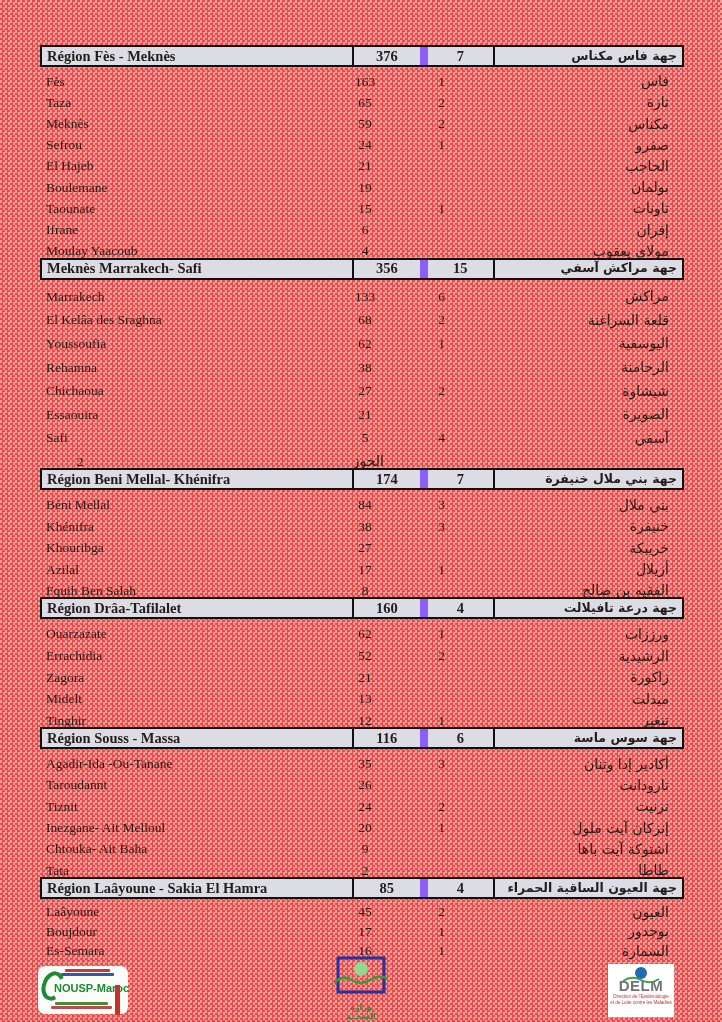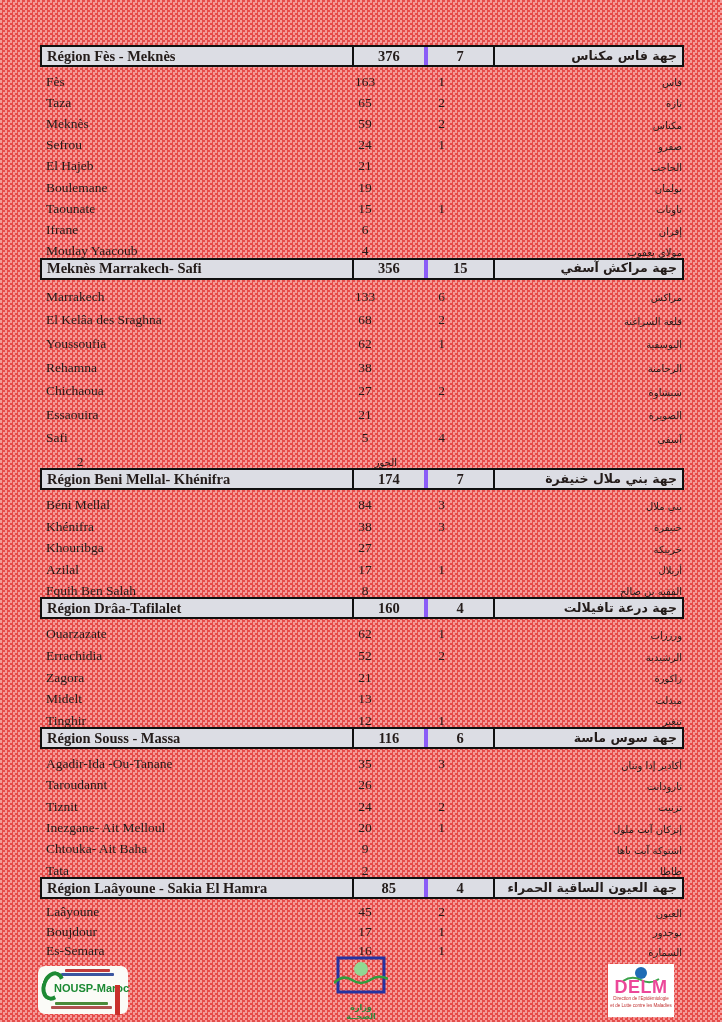--- a/index.html
+++ b/index.html
@@ -10,28 +10,28 @@
     background-image:conic-gradient(#e74c4a 25%, #f29b99 0 50%, #e74c4a 0 75%, #f29b99 0);
     background-size:5px 5px;
   }
   .regions-table{position:absolute;left:40px;top:45px;width:644px;}
   .header-row{
     display:flex;align-items:center;height:22px;box-sizing:border-box;
     background:#dcdde4;border:2px solid #101010;
   }
   .header-row>div{height:100%;display:flex;align-items:center;box-sizing:border-box;line-height:1;}
   .hc1{width:340px;border-right:2px solid #101010;font-weight:bold;font-size:14.5px;padding-left:5px;}
-  .hc2{width:80px;border-right:4px solid #8b5cf6;justify-content:center;font-weight:bold;font-size:14.5px;}
+  .hc2{width:80px;border-right:8px solid #8b5cf6;justify-content:center;font-weight:bold;font-size:14.5px;}
   .hc3{width:73px;border-right:2px solid #101010;justify-content:center;font-weight:bold;font-size:14.5px;}
   .hc4{width:204px;justify-content:flex-end;padding-right:5px;font-weight:bold;font-size:12.5px;font-family:"DejaVu Sans",sans-serif;}
   .data-row{display:flex;align-items:flex-end;line-height:1;}
   .dc1{width:285px;padding-left:6px;box-sizing:border-box;font-size:13.5px;}
   .dc2{width:80px;text-align:center;font-size:13.5px;}
   .dc3{width:73px;text-align:center;font-size:13.5px;}
-  .dc4{width:206px;text-align:right;padding-right:2px;box-sizing:border-box;font-size:10px;font-family:"DejaVu Sans",sans-serif;}
+  .dc4{width:206px;text-align:right;padding-right:15px;box-sizing:border-box;font-size:14px;font-family:"DejaVu Sans",sans-serif;}
   .section:nth-child(1) .data-row{height:21.2px;}
   .section:nth-child(2) .data-row{height:23.6px;}
   .section:nth-child(3) .data-row{height:21.4px;}
   .section:nth-child(4) .data-row{height:21.6px;}
   .section:nth-child(5) .data-row{height:21.3px;}
   .section:nth-child(6) .data-row{height:19.5px;}
 
   
   .nousp{position:absolute;left:38px;top:966px;width:90px;height:48px;background:#fbfbf7;border-radius:7px;box-sizing:border-box;padding:2px 4px 2px 5px;}
   .nousp .tl1{height:3px;margin:1px 14px 1px 22px;background:#c03a3a;border-radius:1px;}
@@ -42,21 +42,21 @@
   .n-bar{position:absolute;right:4px;top:8px;width:5px;height:30px;background:#c9302c;}
   .nousp .bl1{height:3px;margin:3px 16px 1px 12px;background:#4a8a3a;border-radius:1px;}
   .nousp .bl2{height:3px;margin:0 12px 0 8px;background:#b05050;border-radius:1px;}
 
   
   .moh{position:absolute;left:334px;top:956px;width:54px;text-align:center;}
   .moh-ar{color:#2f8a3f;font-size:8px;font-weight:bold;font-family:"DejaVu Sans",sans-serif;margin-top:1px;}
 
   
   .delm{position:absolute;left:608px;top:964px;width:66px;height:53px;background:#ffffff;display:flex;flex-direction:column;align-items:center;box-sizing:border-box;padding-top:2px;}
-  .delm-name{color:#ec4899;font-weight:bold;font-family:"Liberation Sans",sans-serif;font-size:18px;letter-spacing:.5px;line-height:.85;margin-top:-6px;}
+  .delm-name{color:#737373;font-weight:bold;font-family:"Liberation Sans",sans-serif;font-size:15px;letter-spacing:.5px;line-height:.85;margin-top:-6px;}
   .delm-sub{color:#c03030;font-size:4.5px;text-align:center;font-family:"Liberation Sans",sans-serif;line-height:1.25;margin-top:1px;}
 </style>
 </head>
 <body>
 
 <div class="page">
 
   <div class="regions-table">
       <div class="section">
         <div class="header-row">

